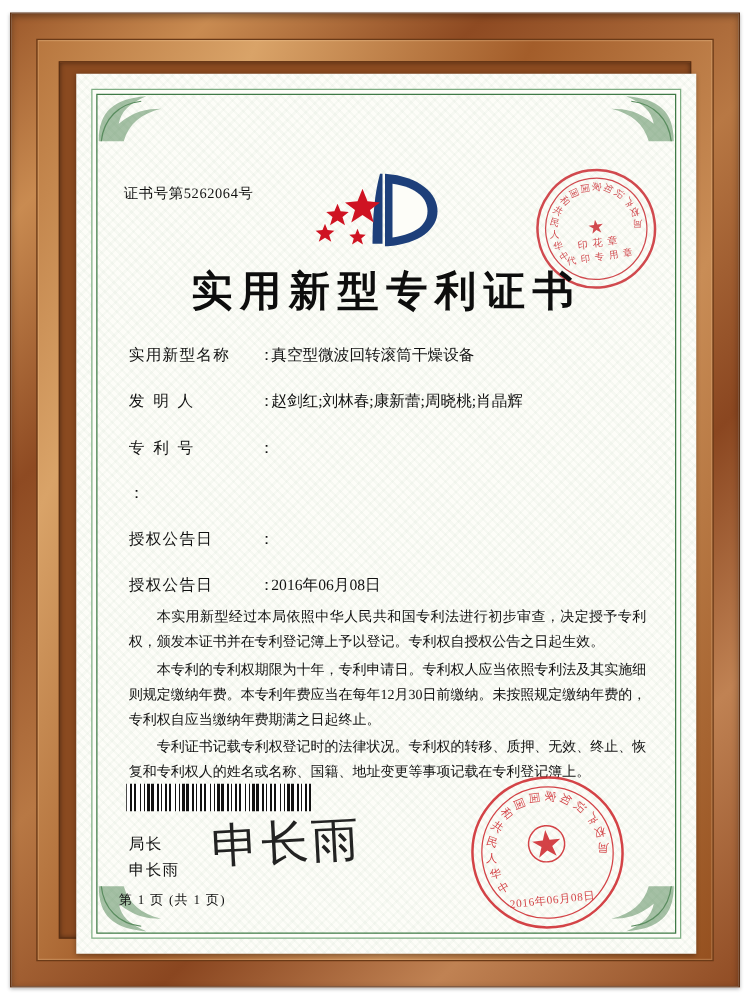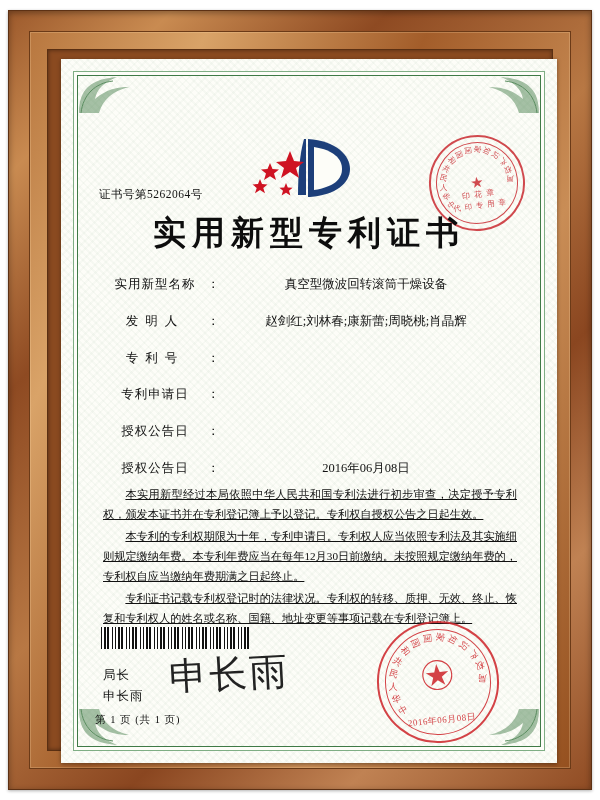--- a/index.html
+++ b/index.html
@@ -99,21 +99,20 @@
     bottom: 34px;
   }
 
   .cert-no {
     position: absolute;
     left: 4px;
     top: 54px;
     font-size: 11.5px;
     color: #111;
     letter-spacing: .5px;
-    margin-top: 40px;
   }
 
   
   .emblem {
     position: absolute;
     left: 50%;
     top: 40px;
     transform: translateX(-50%);
     width: 130px;
     height: 72px;
@@ -193,21 +192,20 @@
     right: 8px;
     top: 182px;
     font-size: 12.5px;
     color: #111;
   }
   .field-row {
     display: flex;
     align-items: flex-start;
     margin-bottom: 18px;
     line-height: 1.5;
-    text-align: center;
   }
   .field-label {
     width: 104px;
     flex: 0 0 104px;
     letter-spacing: 1px;
     white-space: nowrap;
   }
   .field-label.spread {
     letter-spacing: 7px;
     font-family: Liberation Serif, serif;
@@ -229,21 +227,20 @@
     right: 6px;
     top: 392px;
     font-size: 11.2px;
     line-height: 1.78;
     color: #111;
     text-align: justify;
   }
   .body-text p {
     margin: 0 0 2px 0;
     text-indent: 2em;
-    text-decoration: underline;
   }
 
   
   .barcode {
     position: absolute;
     left: 6px;
     top: 534px;
     width: 148px;
     height: 22px;
     background:
@@ -410,21 +407,20 @@
           <div class="field-row">
             <div class="field-label spread">发明人</div>
             <div class="field-colon">：</div>
             <div class="field-value">赵剑红;刘林春;康新蕾;周晓桃;肖晶辉</div>
           </div>
           <div class="field-row">
             <div class="field-label spread">专利号</div>
             <div class="field-colon">：</div>
           </div>
           <div class="field-row">
-            <div class="field-label">专利申请日</div>
             <div class="field-colon">：</div>
           </div>
           <div class="field-row">
             <div class="field-label">授权公告日</div>
             <div class="field-colon">：</div>
           </div>
           <div class="field-row">
             <div class="field-label">授权公告日</div>
             <div class="field-colon">：</div>
             <div class="field-value">2016年06月08日</div>

